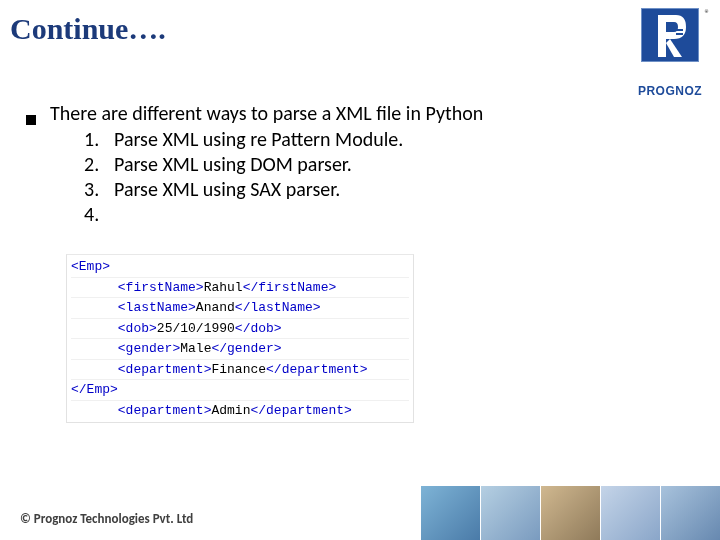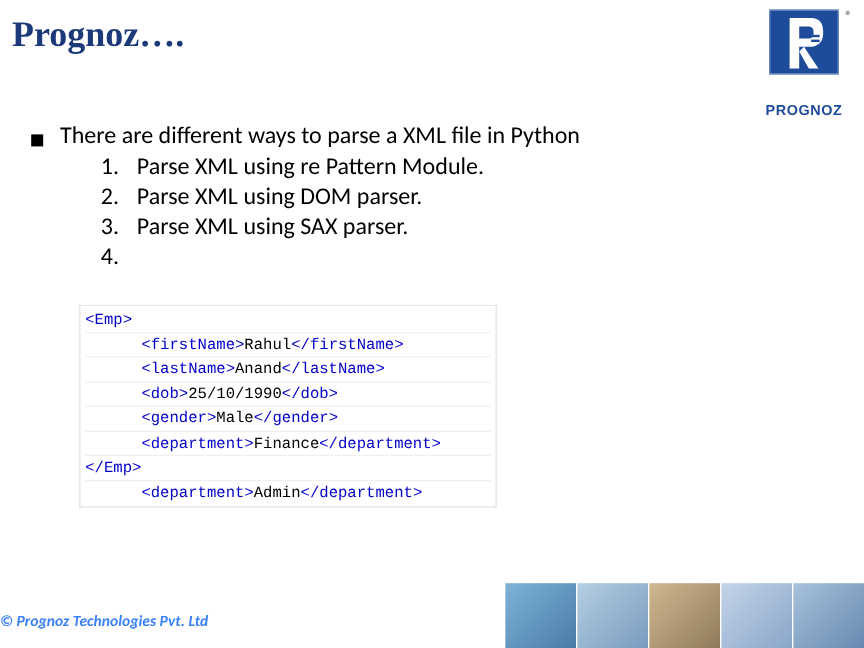--- a/index.html
+++ b/index.html
@@ -47,21 +47,21 @@
       color: #1e4b9a;
       font-size: 12px;
       letter-spacing: 0.5px;
       margin-top: 18px;
     }
     .content {
       padding: 55px 20px 0 26px;
       font-size: 20px;
       color: #000;
     }
-    .bullet-row { display: flex; align-items: center; }
+    .bullet-row { display: flex; align-items: flex-end; }
     .bullet-marker { width: 10px; height: 10px; background: #000; margin-top: 8px; margin-right: 14px; flex-shrink: 0; }
     .ol { padding: 2px 0 0 58px; }
     .ol-row { display: flex; margin-bottom: 1px; }
     .ol-num { width: 30px; flex-shrink: 0; }
     .code-box {
       margin: 28px 0 0 40px;
       width: 348px;
       border: 1px solid #e2e2e2;
       border-top: 1px solid #e8e8e8;
       padding: 2px 4px;
@@ -69,26 +69,25 @@
       font-size: 13px;
       line-height: 1.5;
       background: #fff;
     }
     .code-box div { border-bottom: 1px solid #f0f0f0; white-space: pre; }
     .code-box div:last-child { border-bottom: none; }
     .tag { color: #0000c8; }
     .txt { color: #000; }
     .footer {
       position: absolute;
-      left: 0;
+      left: 20px;
       bottom: 14px;
       font-size: 13px;
       font-weight: bold;
-      color: #3b82f6;
-      font-style: italic;
+      color: #404040;
     }
     .footer-images {
       position: absolute;
       right: 0;
       bottom: 0;
       display: flex;
       height: 54px;
     }
     .footer-images div {
       width: 60px;
@@ -97,21 +96,21 @@
     }
     .fi1 { background: linear-gradient(135deg,#7eb3d6,#4a7ba8); }
     .fi2 { background: linear-gradient(135deg,#b5cfe2,#7a9bbf); }
     .fi3 { background: linear-gradient(135deg,#d0b890,#8f7a5a); }
     .fi4 { background: linear-gradient(135deg,#c4d4e8,#8aa6c9); }
     .fi5 { background: linear-gradient(135deg,#a8c2dc,#6789b0); }
   </style>
 </head>
 <body>
 
-<div class="title">Prognoz….</div>
+<div class="title">Continue….</div>
 
 <div class="logo">
   <div class="logo-box">
     <svg width="38" height="46" viewBox="0 0 38 46">
       <path d="M 6 44 L 6 2 L 24 2 Q 34 2 34 14 Q 34 26 22 26 L 14 26 L 14 44 Z M 14 9 L 14 19 L 22 19 Q 26 19 26 14 Q 26 9 22 9 Z" fill="#fff"></path>
       <path d="M 18 26 L 30 44 L 22 44 L 14 30 Z" fill="#fff"></path>
       <rect x="24" y="16" width="7" height="2" fill="#1e4b9a"></rect>
       <rect x="24" y="20" width="7" height="2" fill="#1e4b9a"></rect>
     </svg>
     <span class="logo-reg">®</span>

